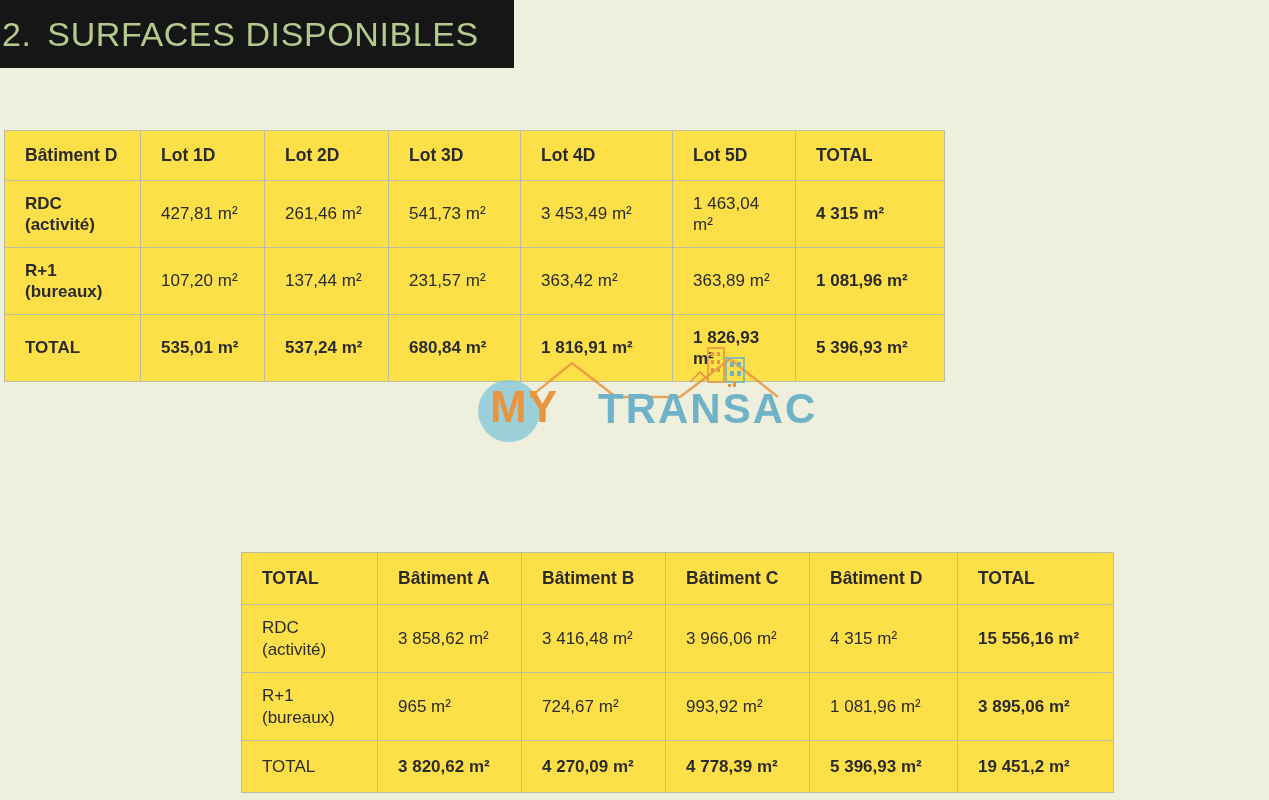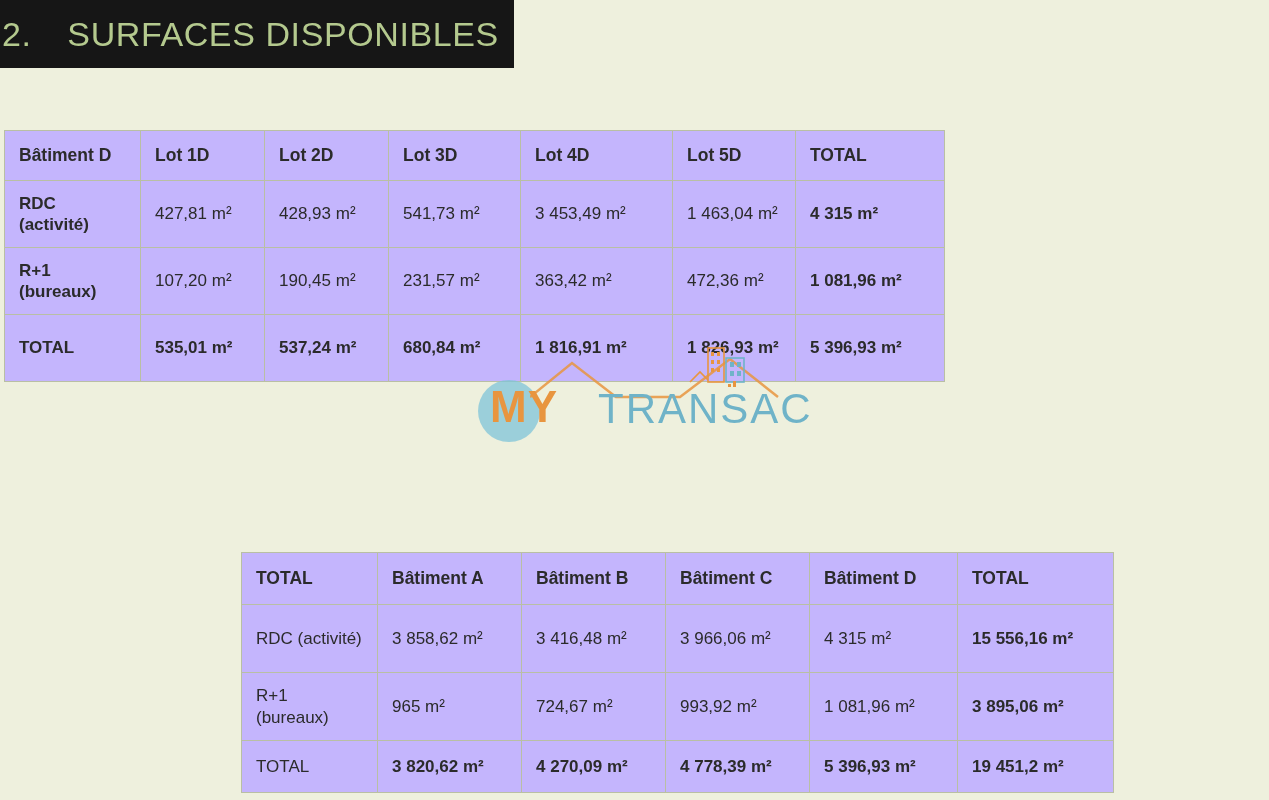--- a/index.html
+++ b/index.html
@@ -32,38 +32,38 @@
     color: #b4c98e;
     font-size: 34px;
     font-weight: 400;
     letter-spacing: 0.5px;
   }
   .title-text {
     color: #b4c98e;
     font-size: 34px;
     font-weight: 400;
     letter-spacing: 0.6px;
-    margin-left: 36px;
+    margin-left: 16px;
   }
 
   
   table.surf {
     border-collapse: collapse;
     position: absolute;
     table-layout: fixed;
   }
   table.surf td, table.surf th {
     border: 1.5px solid #b9bfa4;
-    background: #c4b5fd;
+    background: #fde047;
     color: #2b2b2b;
     font-size: 17px;
     font-weight: 400;
     text-align: left;
     vertical-align: middle;
-    padding: 10px 14px;
+    padding: 10px 20px;
     box-sizing: border-box;
     line-height: 1.25;
   }
   table.surf th {
     font-weight: bold;
     font-size: 17.5px;
   }
   table.surf td.bold, table.surf th.bold {
     font-weight: bold;
   }
@@ -128,21 +128,21 @@
     font-size: 44px;
     font-weight: bold;
     color: #e8953f;
     letter-spacing: 1px;
   }
   .logo .transac {
     position: absolute;
     left: 128px;
     top: 30px;
     font-size: 42px;
-    font-weight: 400;
+    font-weight: 700;
     color: #6fb3c8;
     letter-spacing: 2px;
   }
   .logo .tagline {
     position: absolute;
     left: 133px;
     top: 82px;
     font-size: 11px;
     color: #cfa677;
     letter-spacing: 3.2px;
@@ -188,33 +188,33 @@
       <th>Lot 3D</th>
       <th>Lot 4D</th>
       <th>Lot 5D</th>
       <th>TOTAL</th>
     </tr>
   </thead>
   <tbody>
     <tr class="tall">
       <td class="head">RDC (activité)</td>
       <td>427,81 m²</td>
-      <td>428,93 m²</td>
+      <td>261,46 m²</td>
       <td>541,73 m²</td>
       <td>3 453,49 m²</td>
       <td>1 463,04 m²</td>
       <td class="bold">4 315 m²</td>
     </tr>
     <tr class="tall">
       <td class="head">R+1 (bureaux)</td>
       <td>107,20 m²</td>
-      <td>190,45 m²</td>
+      <td>137,44 m²</td>
       <td>231,57 m²</td>
       <td>363,42 m²</td>
-      <td>472,36 m²</td>
+      <td>363,89 m²</td>
       <td class="bold">1 081,96 m²</td>
     </tr>
     <tr class="tall">
       <td class="head">TOTAL</td>
       <td class="bold">535,01 m²</td>
       <td class="bold">537,24 m²</td>
       <td class="bold">680,84 m²</td>
       <td class="bold">1 816,91 m²</td>
       <td class="bold">1 826,93 m²</td>
       <td class="bold">5 396,93 m²</td>

